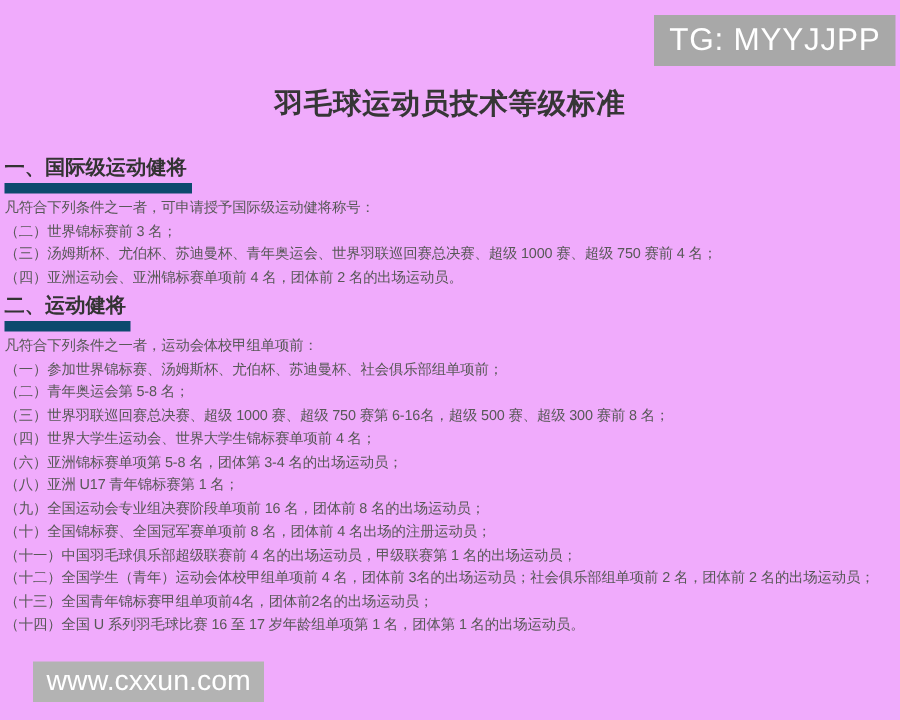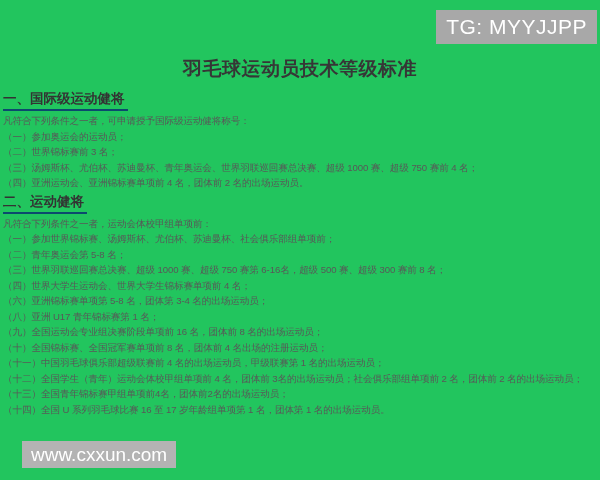--- a/index.html
+++ b/index.html
@@ -5,21 +5,21 @@
   * { margin: 0; padding: 0; box-sizing: border-box; }
   html, body { width: 600px; height: 480px; }
   body {
     font-family: "Liberation Sans", "DejaVu Sans", sans-serif;
     background: #ffffff;
   }
   .page {
     position: relative;
     width: 600px;
     height: 480px;
-    background: #22c55e;
+    background: #f0abfc;
     overflow: hidden;
   }
   .badge {
     position: absolute;
     color: #ffffff;
     font-family: "Liberation Sans", sans-serif;
   }
   .badge-tg {
     top: 10px;
     right: 3px;
@@ -39,28 +39,28 @@
   }
   .doc {
     padding: 56px 3px 0 3px;
   }
   .doc-title {
     text-align: center;
     font-size: 19px;
     font-weight: bold;
     color: #363636;
     letter-spacing: 0.5px;
-    margin-bottom: 6px;
+    margin-bottom: 19px;
   }
   .section-heading {
     display: inline-block;
     font-size: 13.5px;
     font-weight: bold;
     color: #333333;
-    border-bottom: 2px solid #0c4a6e;
+    border-bottom: 7px solid #0c4a6e;
     padding: 0 3px 1px 0;
     margin: 2px 0 2px 0;
   }
   .line {
     font-size: 9.6px;
     line-height: 15.5px;
     color: #585858;
     letter-spacing: -0.1px;
     white-space: nowrap;
   }
@@ -72,21 +72,20 @@
 
   <div class="badge badge-tg">TG: MYYJJPP</div>
 
   <div class="doc">
 
     <h1 class="doc-title">羽毛球运动员技术等级标准</h1>
 
     <div class="section">
       <h2 class="section-heading">一、国际级运动健将</h2>
       <p class="line">凡符合下列条件之一者，可申请授予国际级运动健将称号：</p>
-      <p class="line">（一）参加奥运会的运动员；</p>
       <p class="line">（二）世界锦标赛前 3 名；</p>
       <p class="line">（三）汤姆斯杯、尤伯杯、苏迪曼杯、青年奥运会、世界羽联巡回赛总决赛、超级 1000 赛、超级 750 赛前 4 名；</p>
       <p class="line">（四）亚洲运动会、亚洲锦标赛单项前 4 名，团体前 2 名的出场运动员。</p>
     </div>
 
     <div class="section">
       <h2 class="section-heading">二、运动健将</h2>
       <p class="line">凡符合下列条件之一者，运动会体校甲组单项前：</p>
       <p class="line">（一）参加世界锦标赛、汤姆斯杯、尤伯杯、苏迪曼杯、社会俱乐部组单项前；</p>
       <p class="line">（二）青年奥运会第 5-8 名；</p>

